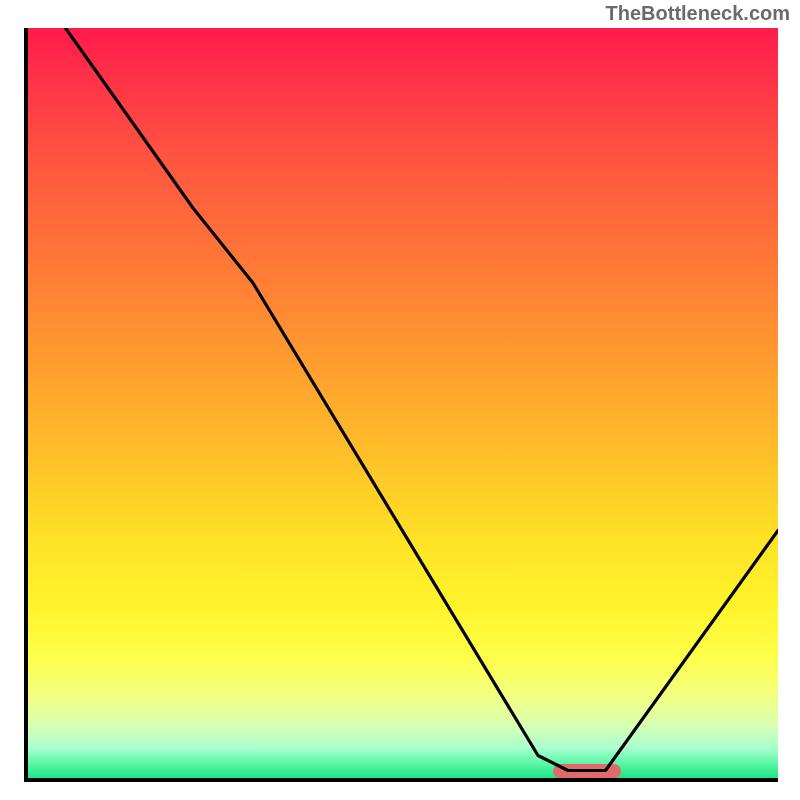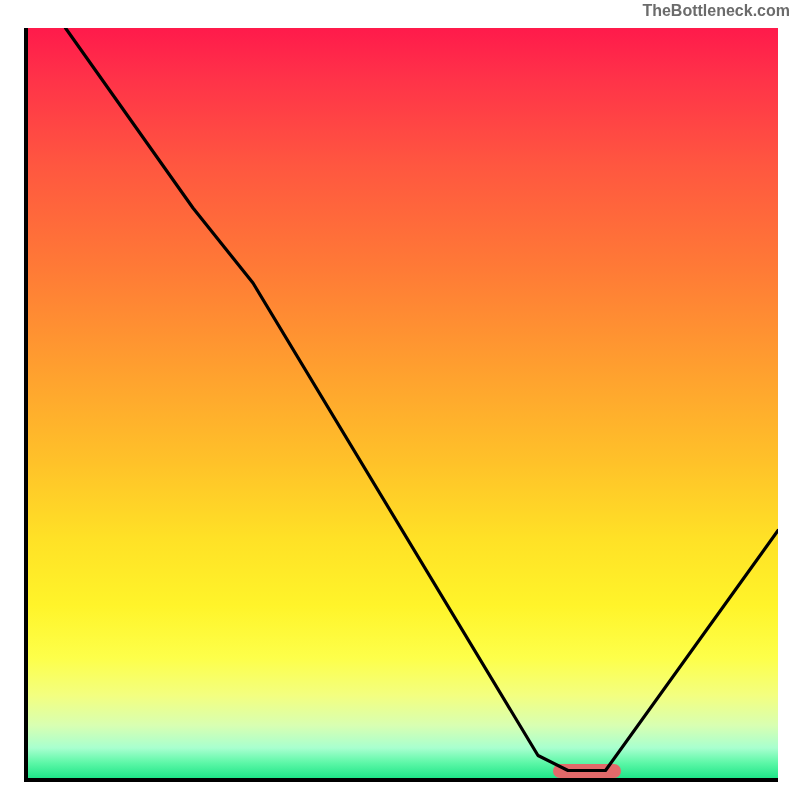--- a/index.html
+++ b/index.html
@@ -12,21 +12,21 @@
   }
   .canvas {
     position: relative;
     width: 800px;
     height: 800px;
   }
   .watermark {
     position: absolute;
     top: 2px;
     right: 10px;
-    font-size: 16px;
+    font-size: 20px;
     font-weight: 600;
     color: #6b6b6b;
     letter-spacing: 0px;
   }
   .plot-area {
     position: absolute;
     left: 24px;
     top: 28px;
     width: 754px;
     height: 754px;

